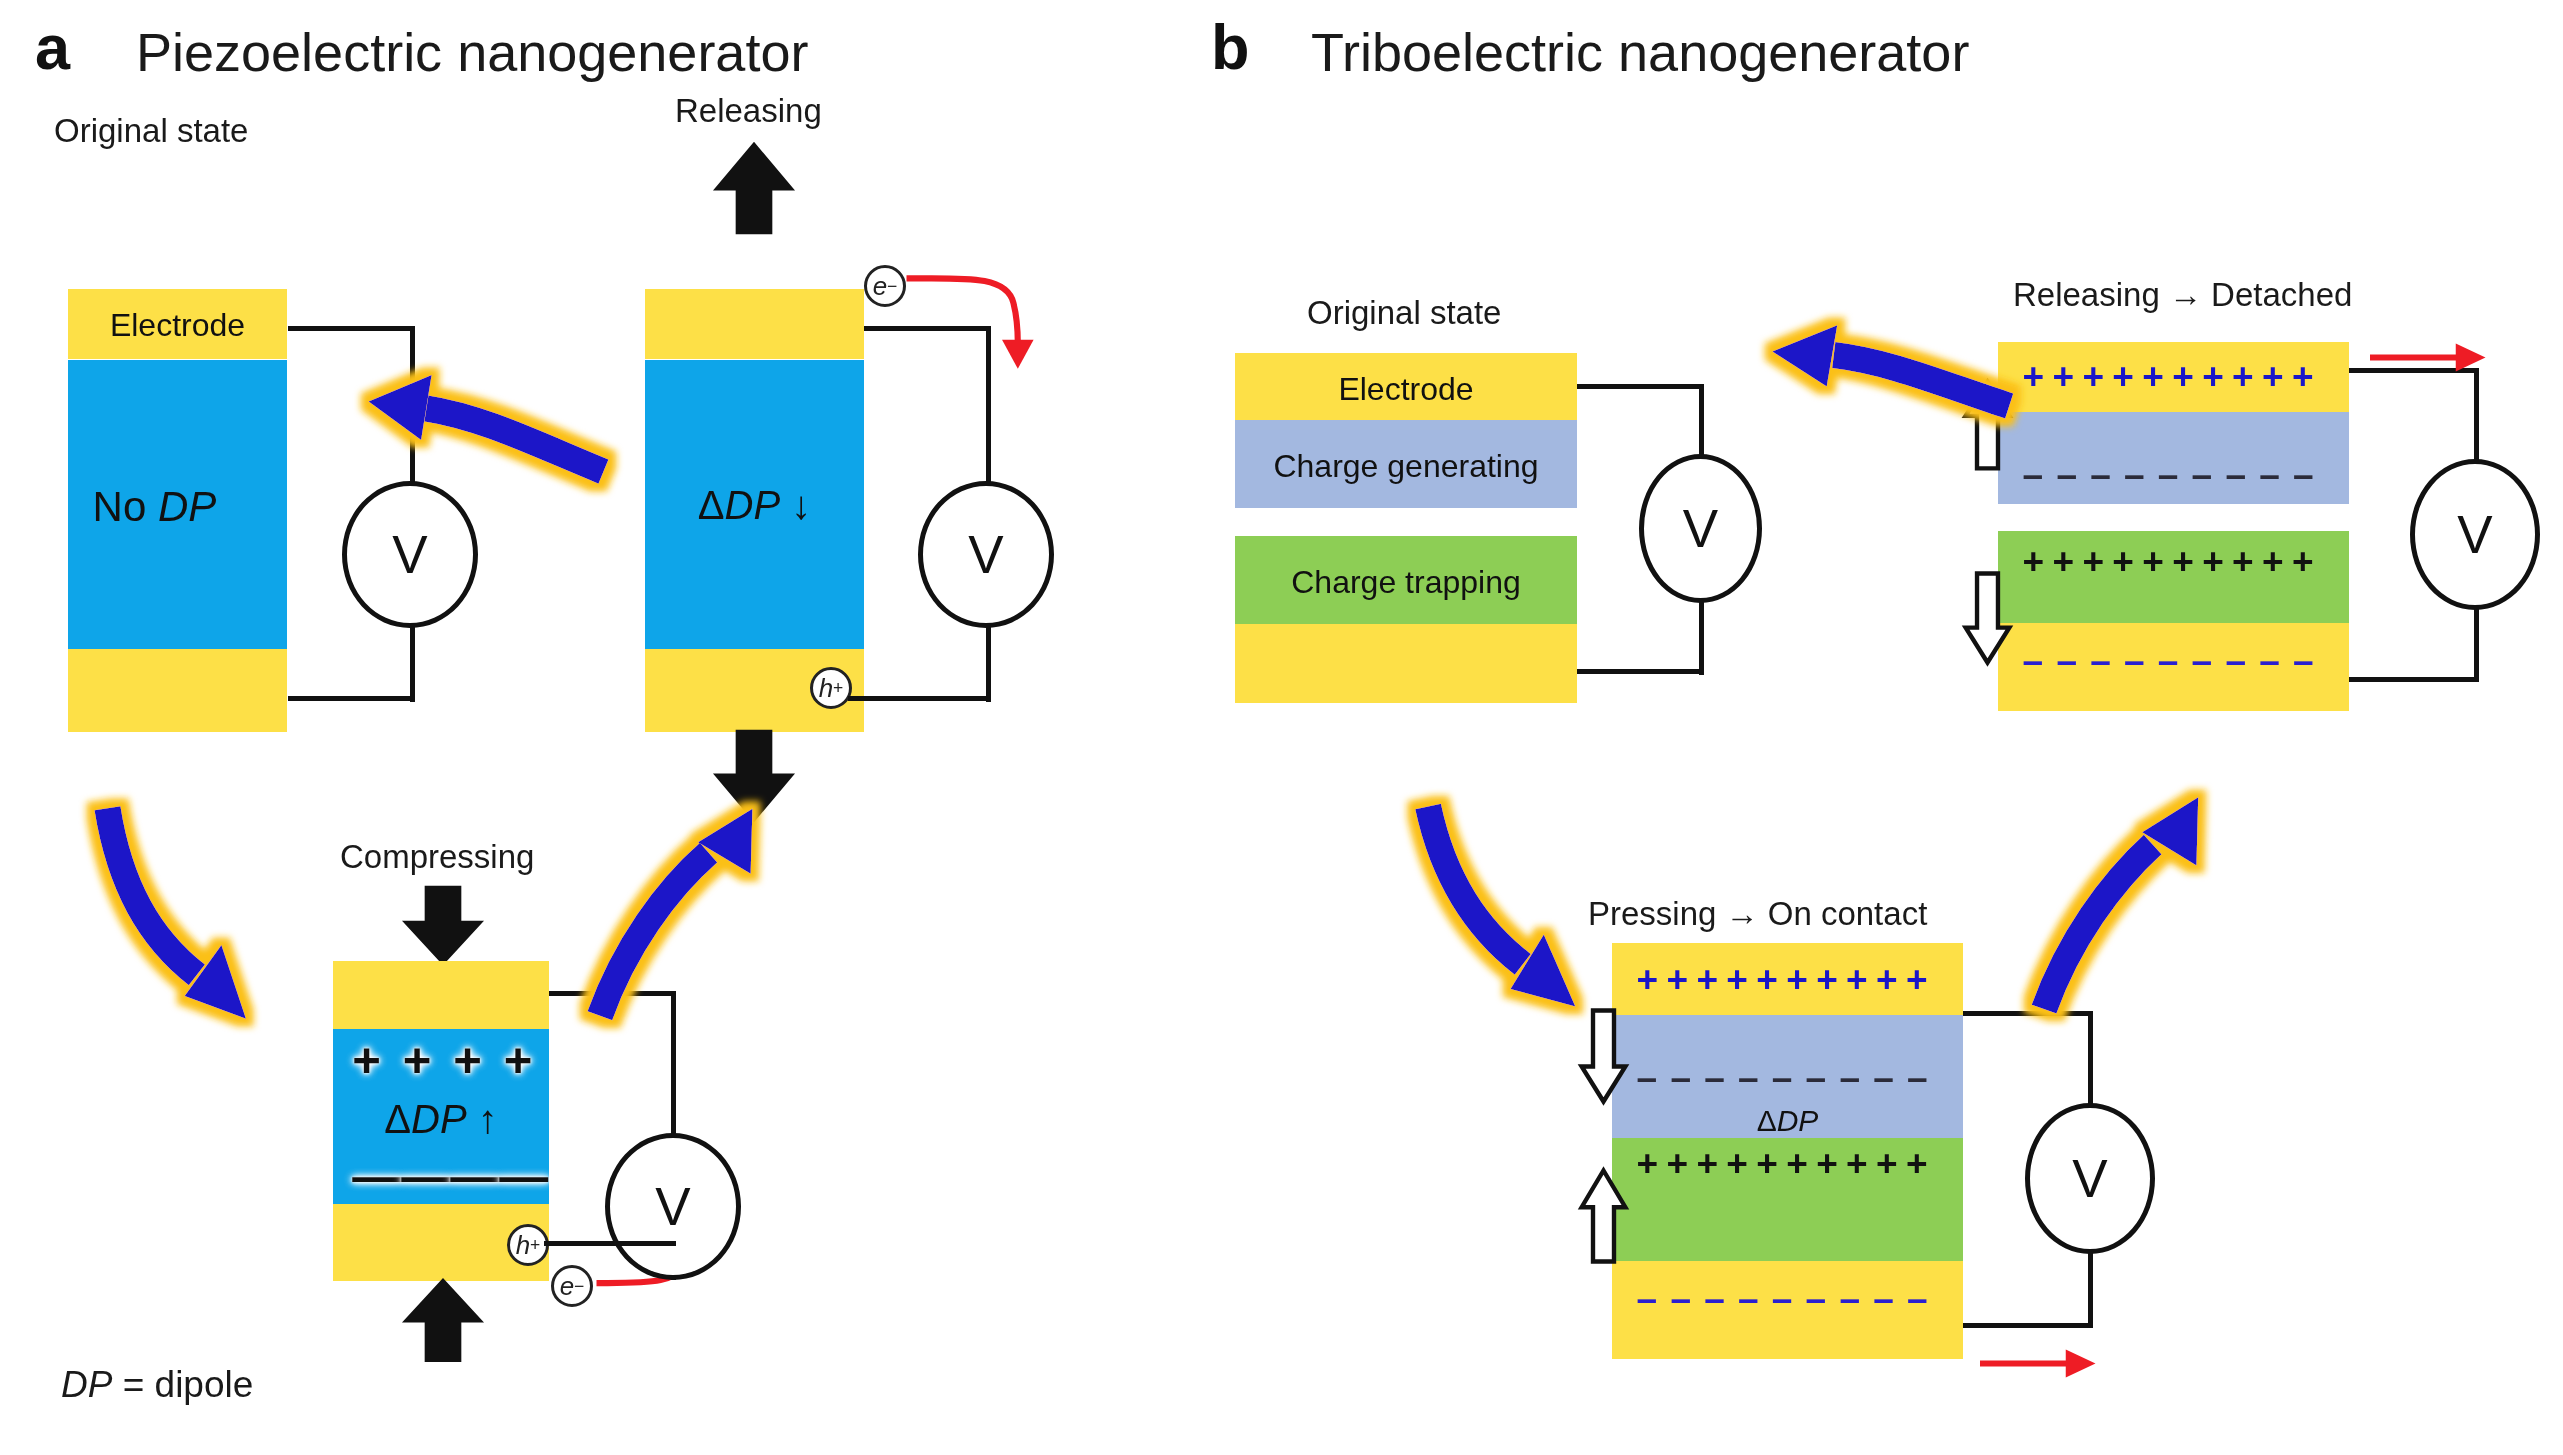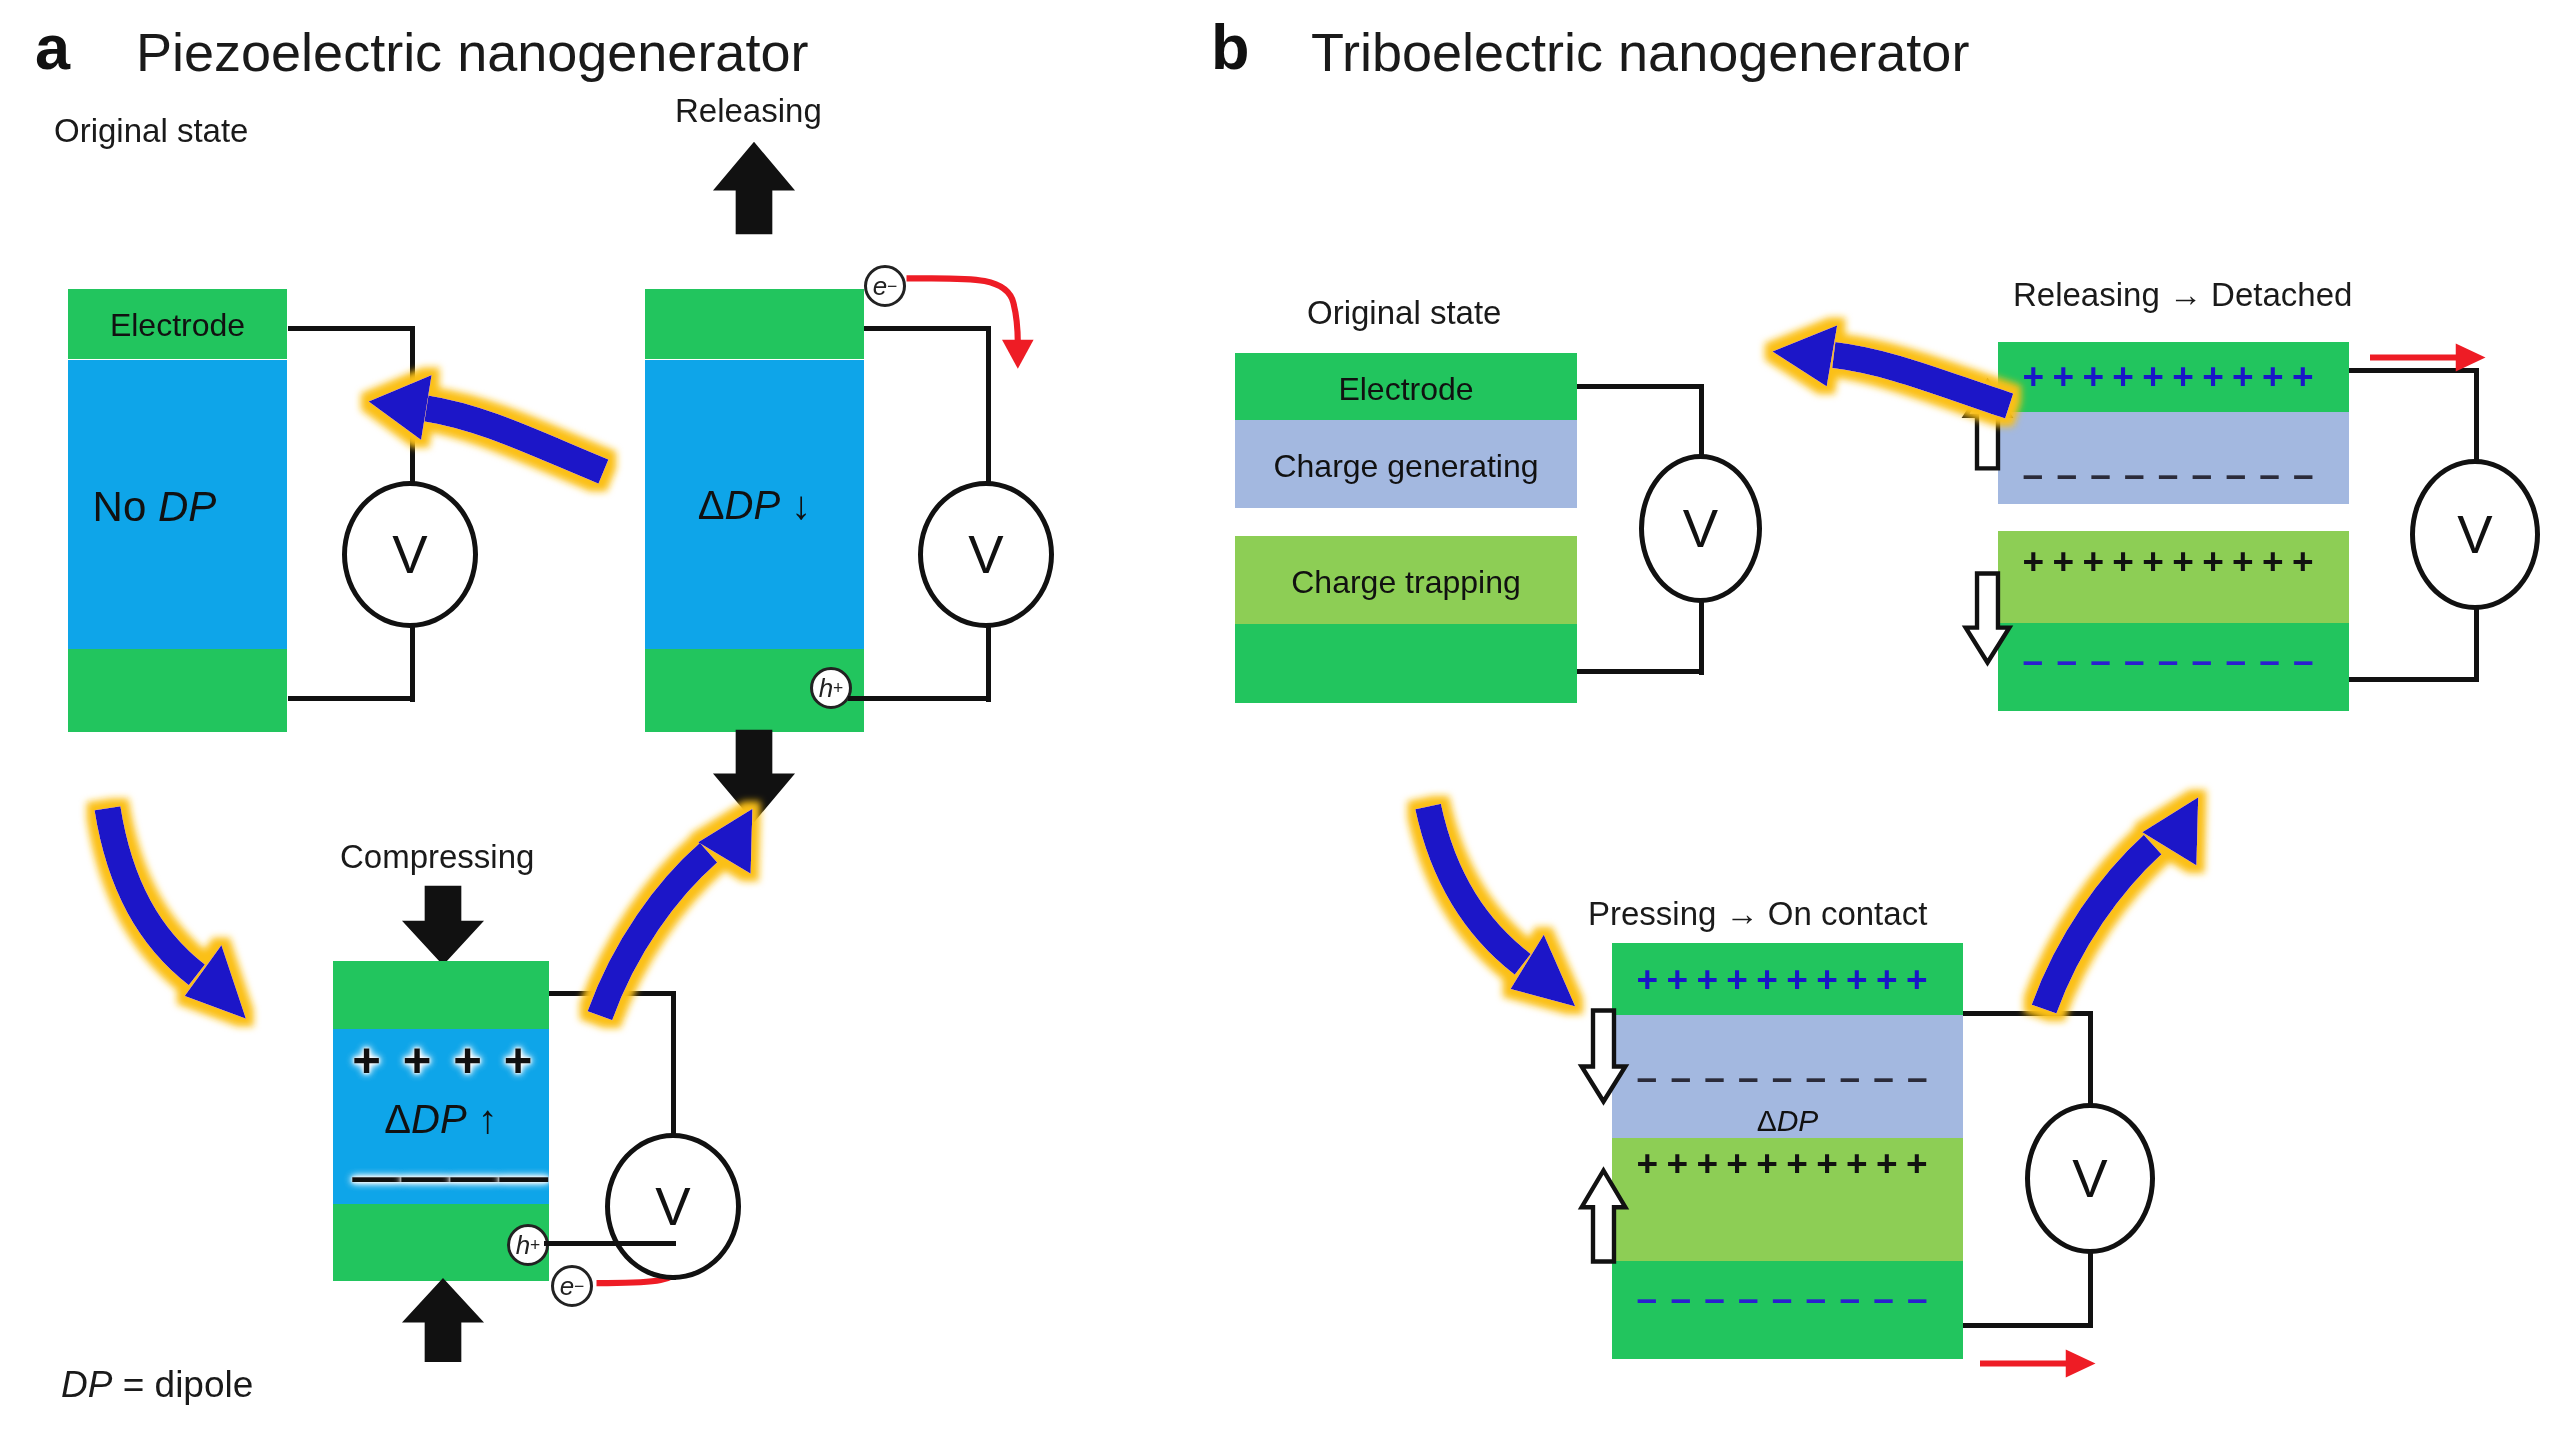--- a/index.html
+++ b/index.html
@@ -7,21 +7,21 @@
        font-family:"Liberation Sans","DejaVu Sans",sans-serif;color:#222;}
   .abs{position:absolute;}
   .panel-letter{font-weight:bold;font-size:63px;color:#111;line-height:1;}
   .panel-title{font-size:54px;color:#1a1a1a;line-height:1;white-space:nowrap;}
   .caption{font-size:33px;color:#1a1a1a;white-space:nowrap;}
   .footnote{font-size:37px;color:#1a1a1a;white-space:nowrap;}
   .footnote i{font-style:italic;}
 
   
   .blk{position:absolute;box-sizing:border-box;}
-  .gold{background:#22c55e;}
+  .gold{background:#fde047;}
   .green{background:#0ea5e9;}
   .blue-layer{background:#A3B8E0;}
   .lgreen{background:#8DCE55;padding-left:6px;}
 
   .blk-label{position:absolute;width:100%;text-align:center;font-size:32px;color:#111;
              left:0;white-space:nowrap;}
 
   .dp-text{position:absolute;width:100%;text-align:center;font-size:40px;color:#111;left:0;}
   .dp-text i{font-style:italic;}
   .dp-text-sm{position:absolute;width:100%;text-align:center;font-size:30px;color:#111;left:0;}

